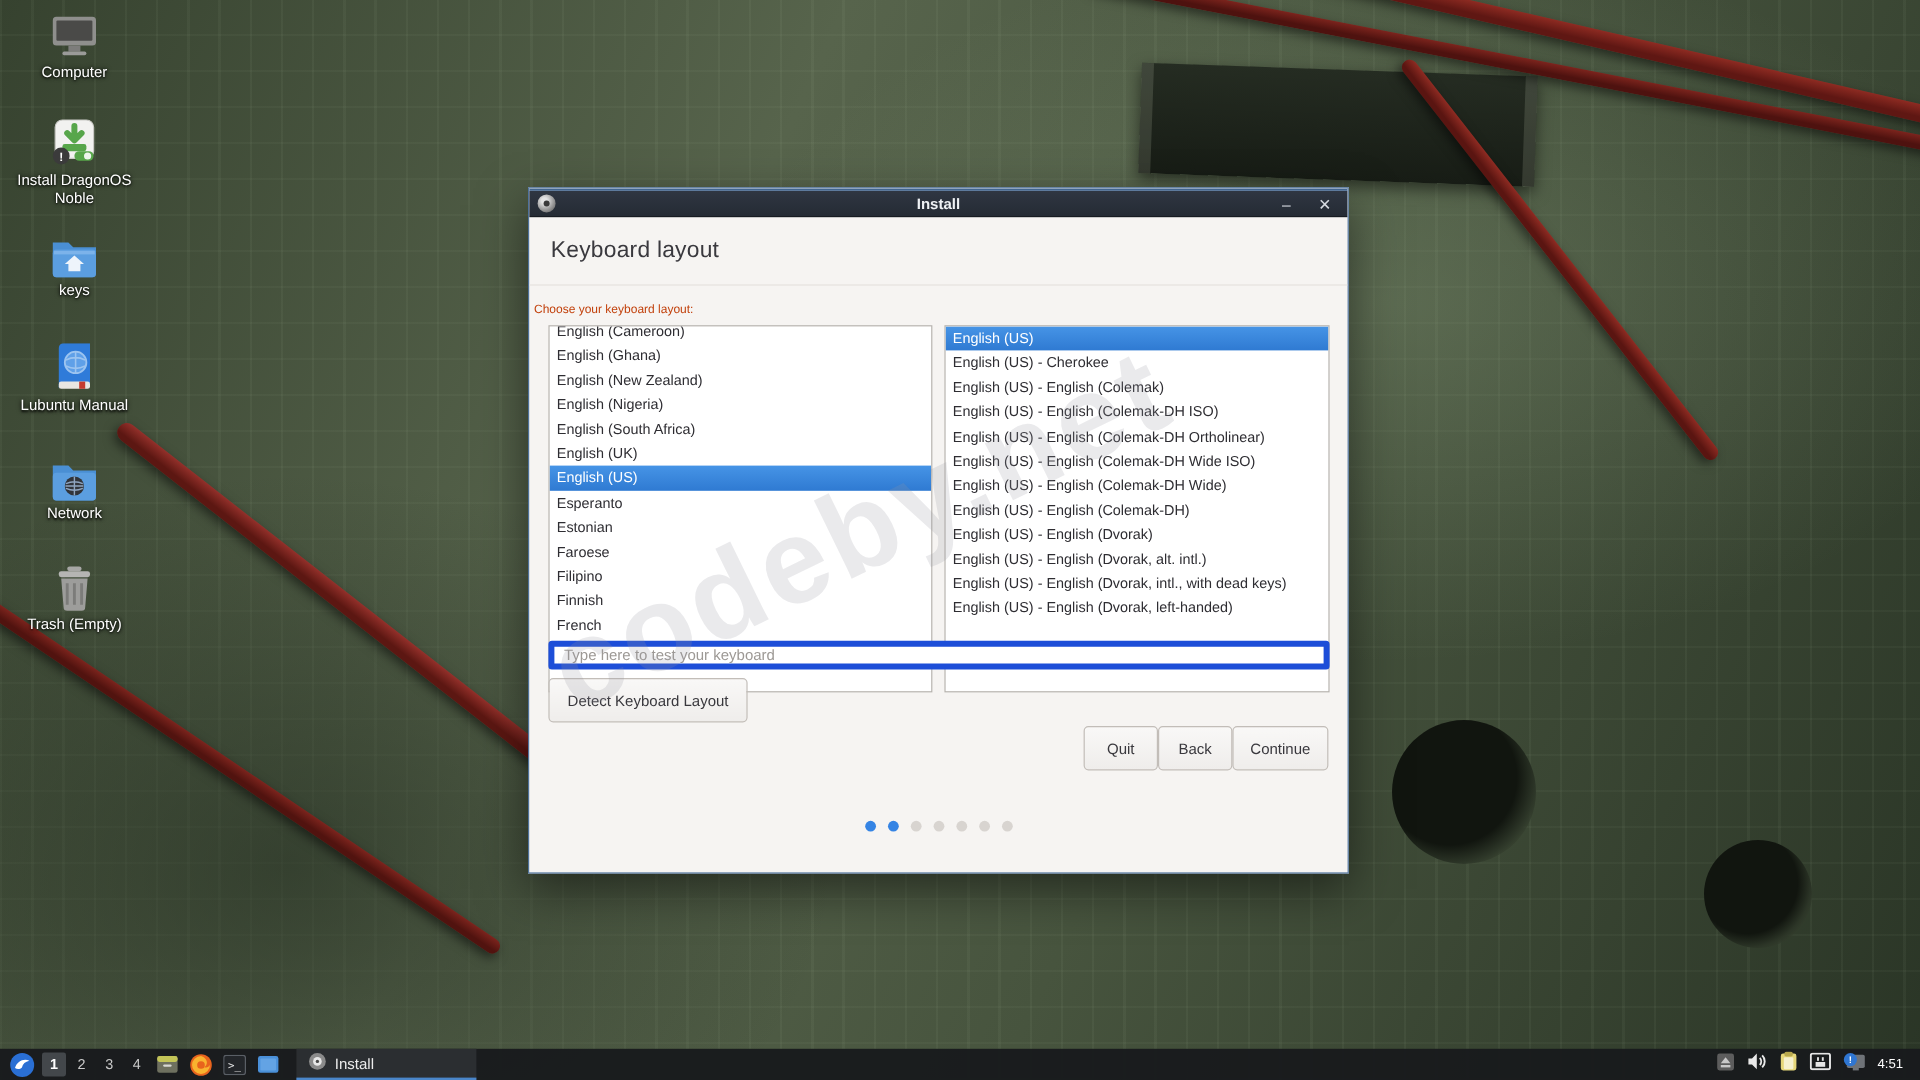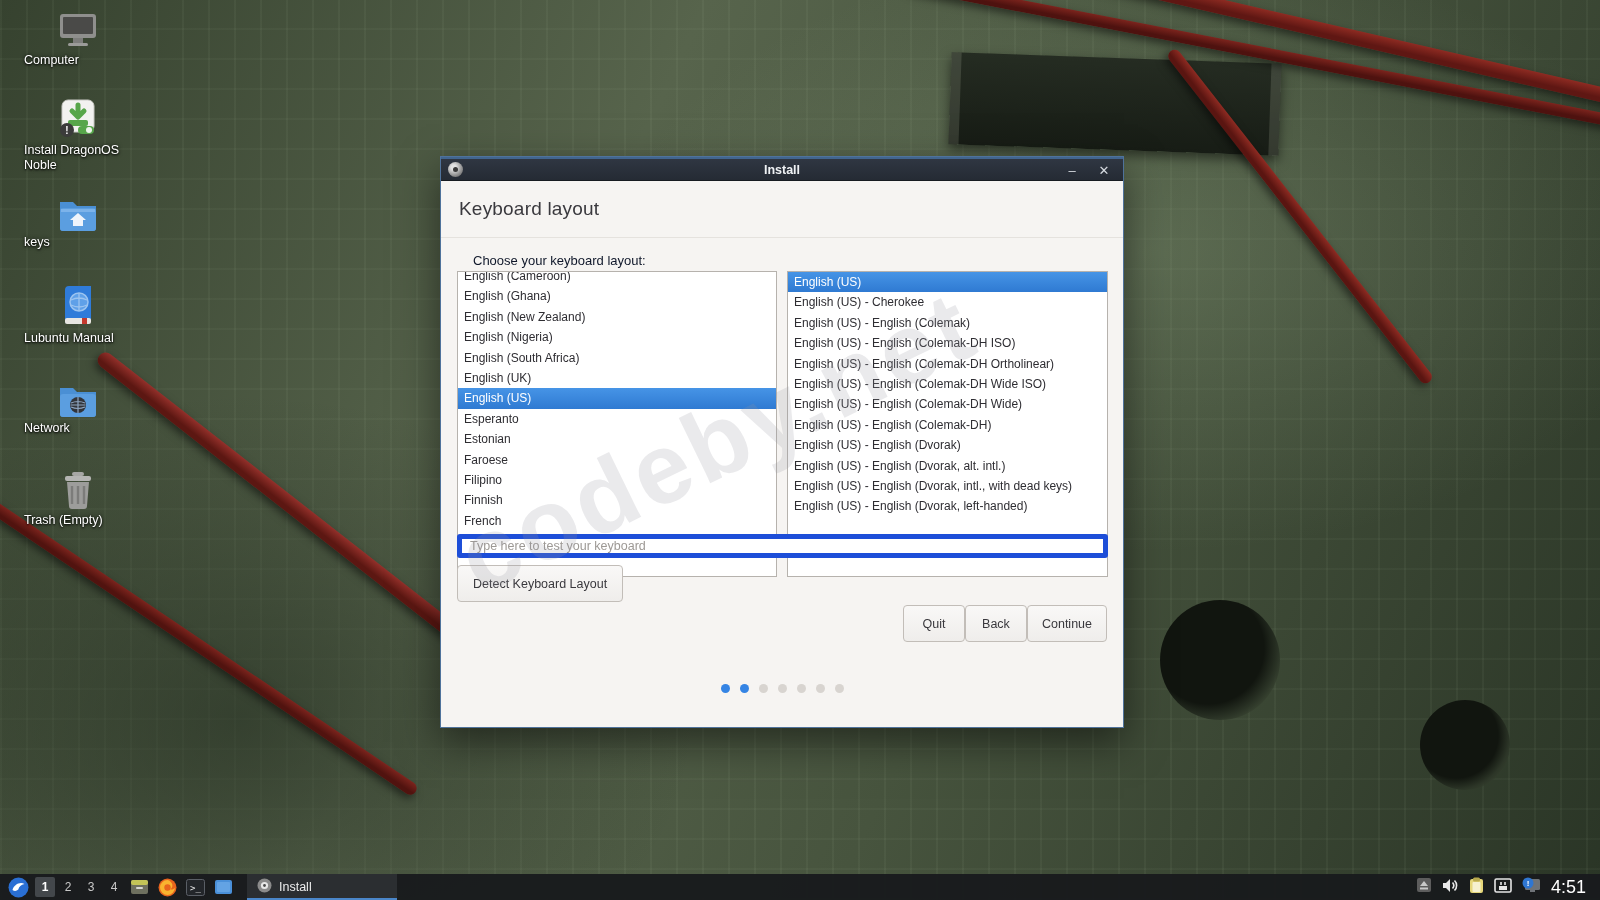--- a/index.html
+++ b/index.html
@@ -29,21 +29,21 @@
   .chip { position:absolute; top:58px; left:950px; width:330px; height:92px;
           background:linear-gradient(#252c22,#171c15);
           border-left:10px solid rgba(220,230,200,0.15); border-right:10px solid rgba(220,230,200,0.15);
           box-shadow:0 5px 12px rgba(0,0,0,0.5); transform:rotate(2deg); }
   .hole { position:absolute; border-radius:50%;
           background:radial-gradient(circle at 40% 40%, #11150f 55%, #2c3527 70%, rgba(60,70,50,0.3) 78%, transparent 80%); }
   .hole1 { top:600px; left:1160px; width:120px; height:120px; }
   .hole2 { top:700px; left:1420px; width:90px; height:90px; }
 
   
-  .dicon { position:absolute; left:24px; width:108px; color:#fff; }
+  .dicon { position:absolute; left:8px; width:108px; text-align:center; color:#fff; }
   .dicon .glyph { display:flex; justify-content:center; margin-bottom:3px; }
   .dicon .lbl { font-size:12.5px; line-height:1.18;
                 text-shadow:0 1px 2px rgba(0,0,0,0.95), 0 0 4px rgba(0,0,0,0.8); }
 
   
   .window { position:absolute; left:440px; top:156px; width:684px; height:572px;
             background:#f6f4f2; border:1px solid #4f729b;
             box-shadow:0 14px 38px rgba(0,0,0,0.5); overflow:hidden; }
   .titlebar { position:relative; height:24px;
               background:linear-gradient(#2f3642,#252b34);
@@ -55,21 +55,21 @@
               background:radial-gradient(circle at 38% 35%, #e3e3e3 18%, #9d9d9d 55%, #5f5f5f 90%); }
   .win-icon::after{ content:""; position:absolute; left:5px; top:5px; width:5px; height:5px;
               border-radius:50%; background:#3a3a3a; }
   .tb-btn { position:absolute; top:0; height:24px; width:26px; color:#d6dae0;
             font-size:13px; line-height:24px; text-align:center; }
   .tb-min { right:38px; } .tb-close { right:6px; }
 
   .wheader { height:57px; display:flex; align-items:center; padding-left:18px;
              border-bottom:1px solid #e5e2de; }
   .wheader h1 { font-size:19px; font-weight:normal; color:#3a393e; letter-spacing:0.2px; }
-  .prompt { position:absolute; left:32px; top:96px; font-size:13px; color:#0f172a; }
+  .prompt { position:absolute; left:4px; top:96px; font-size:10px; color:#c2410c; }
 
   .lists { position:absolute; left:16px; right:15px; top:114px; height:306px;
            display:flex; gap:10px; }
   .list { background:#fff; border:1px solid #b6b2ad; overflow:hidden; }
   .list.layouts { width:320px; }
   .list.variants { flex:1; }
   .list-inner.shift-up { margin-top:-6px; }
   .row { height:20.4px; line-height:20.4px; padding:0 6px; font-size:12px;
          color:#2e2d32; white-space:nowrap; overflow:hidden; }
   .row.selected { background:linear-gradient(#4694e6,#2f7ad2); color:#fff; }
@@ -105,21 +105,21 @@
   .ws { width:20px; height:20px; line-height:20px; text-align:center; font-size:12px;
         color:#c9c9c9; border-radius:2px; }
   .ws.active { background:#43474b; color:#fff; font-weight:bold; }
   .ql { margin:0 3px; display:flex; align-items:center; }
   .task-btn { margin-left:8px; height:26px; min-width:150px; display:flex; align-items:center;
               gap:7px; padding:0 10px; background:#2b2e31; position:relative; }
   .task-btn::after { content:""; position:absolute; left:0; right:0; bottom:0; height:2px;
                      background:#4a86c9; }
   .task-btn .tlabel { color:#ececec; font-size:12.5px; }
   .tray { margin-left:auto; display:flex; align-items:center; gap:10px; padding-right:9px; }
-  .clock { color:#fff; font-size:18px;text-align:right; }
+  .clock { color:#fff; font-size:11px;text-align:right; }
 </style>
 </head>
 <body>
 
 <div class="desktop">
   <div class="chip"></div>
   <div class="wire wire1"></div>
   <div class="wire wire2"></div>
   <div class="wire wire3"></div>
   <div class="wire wire4"></div>

